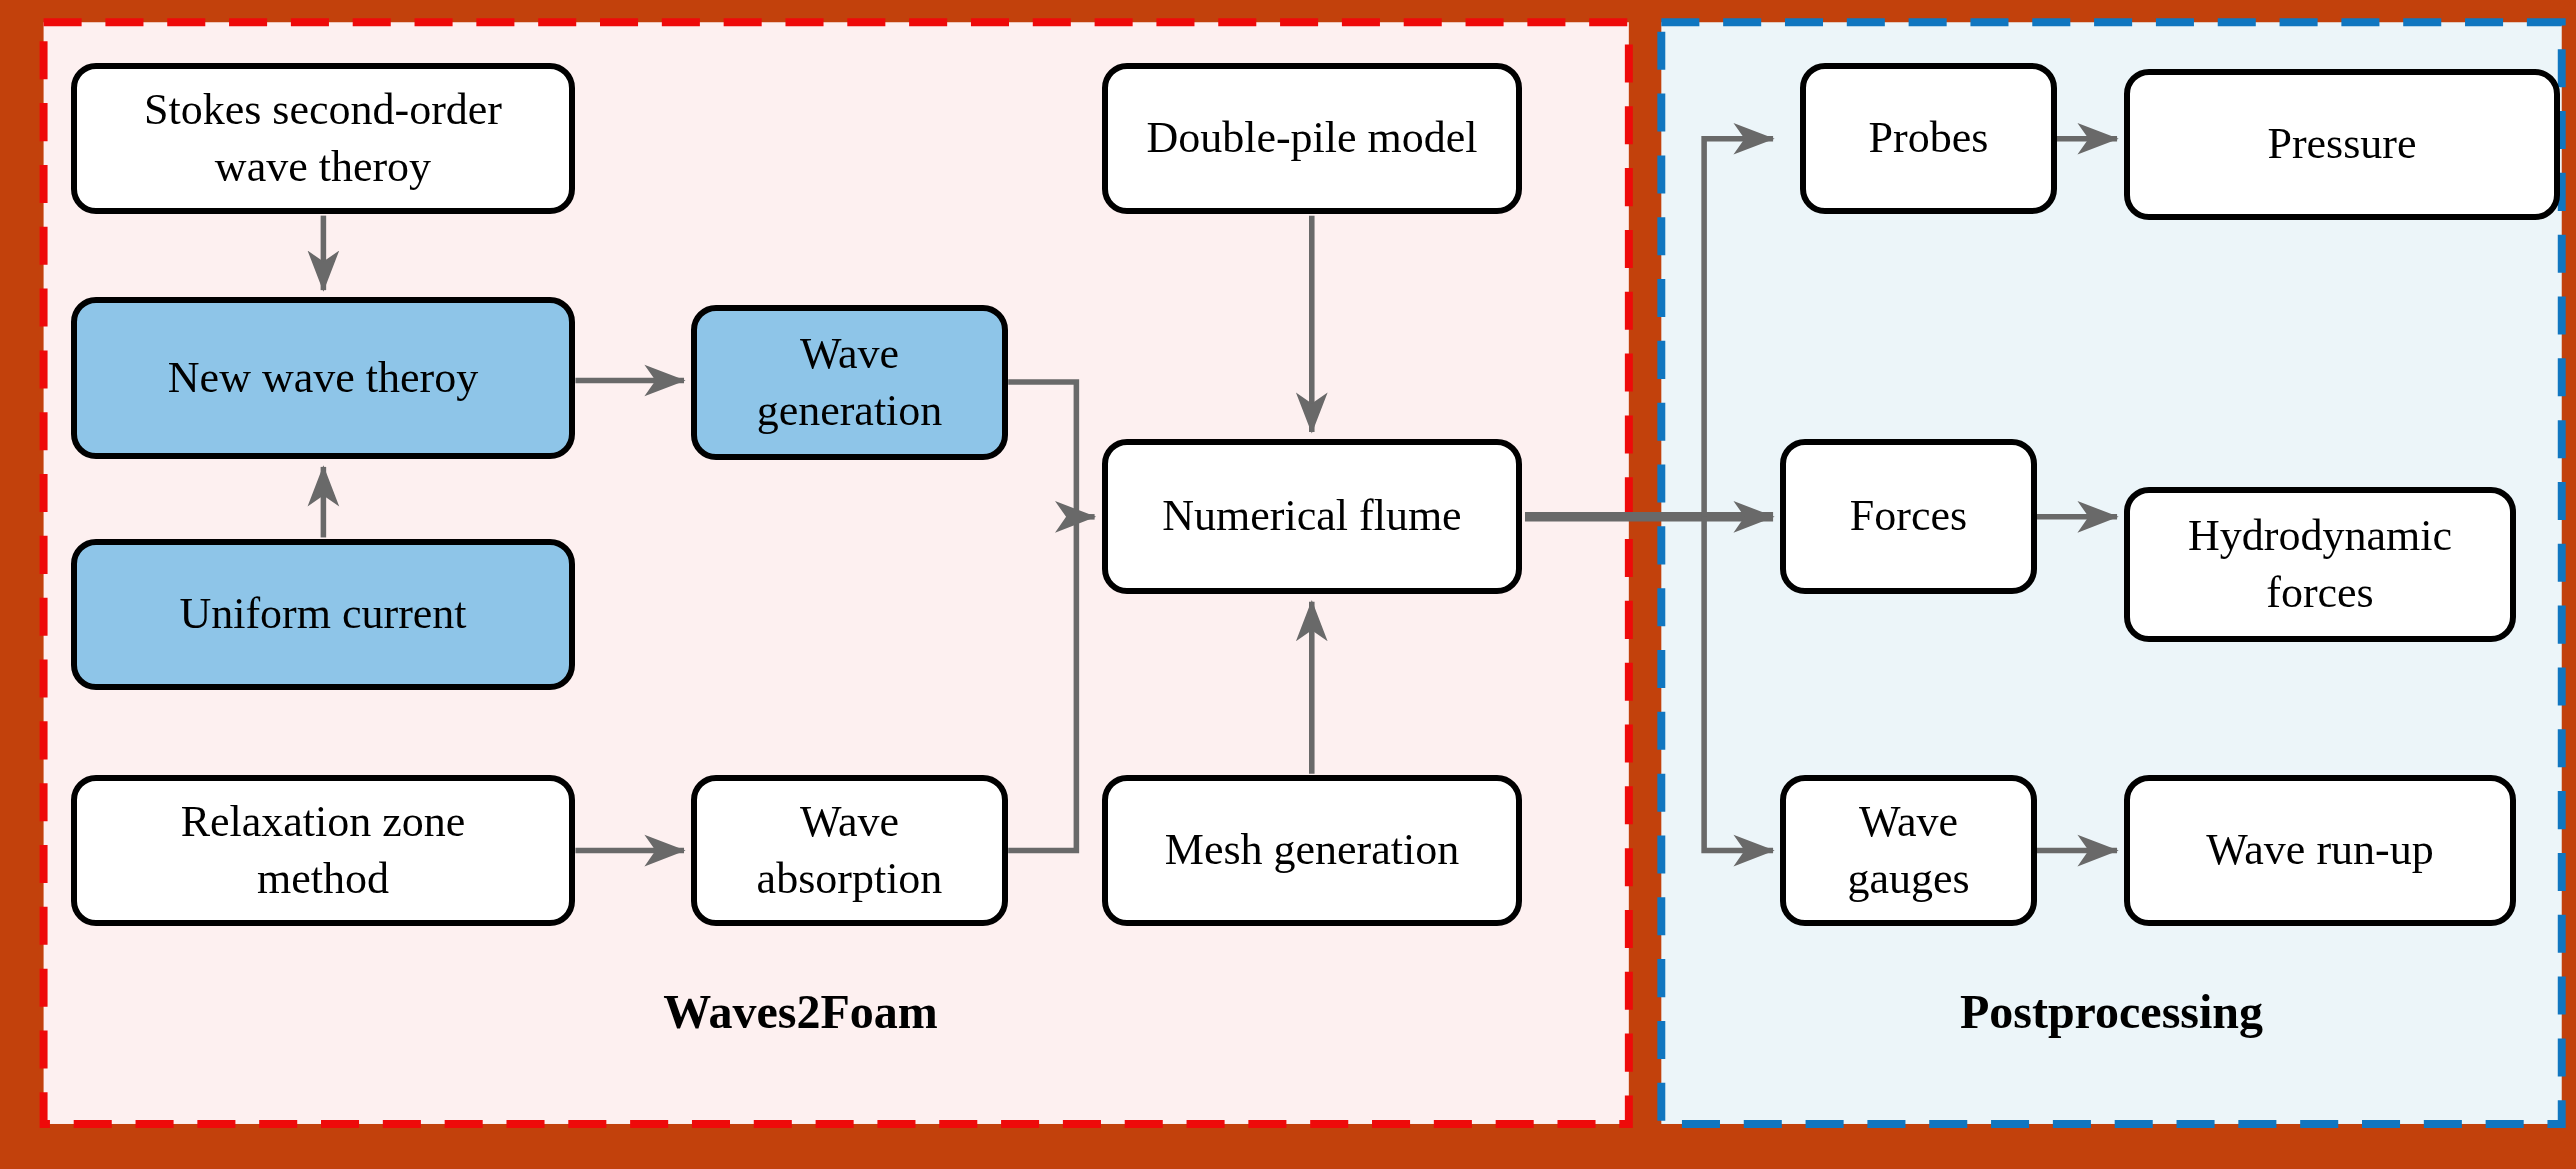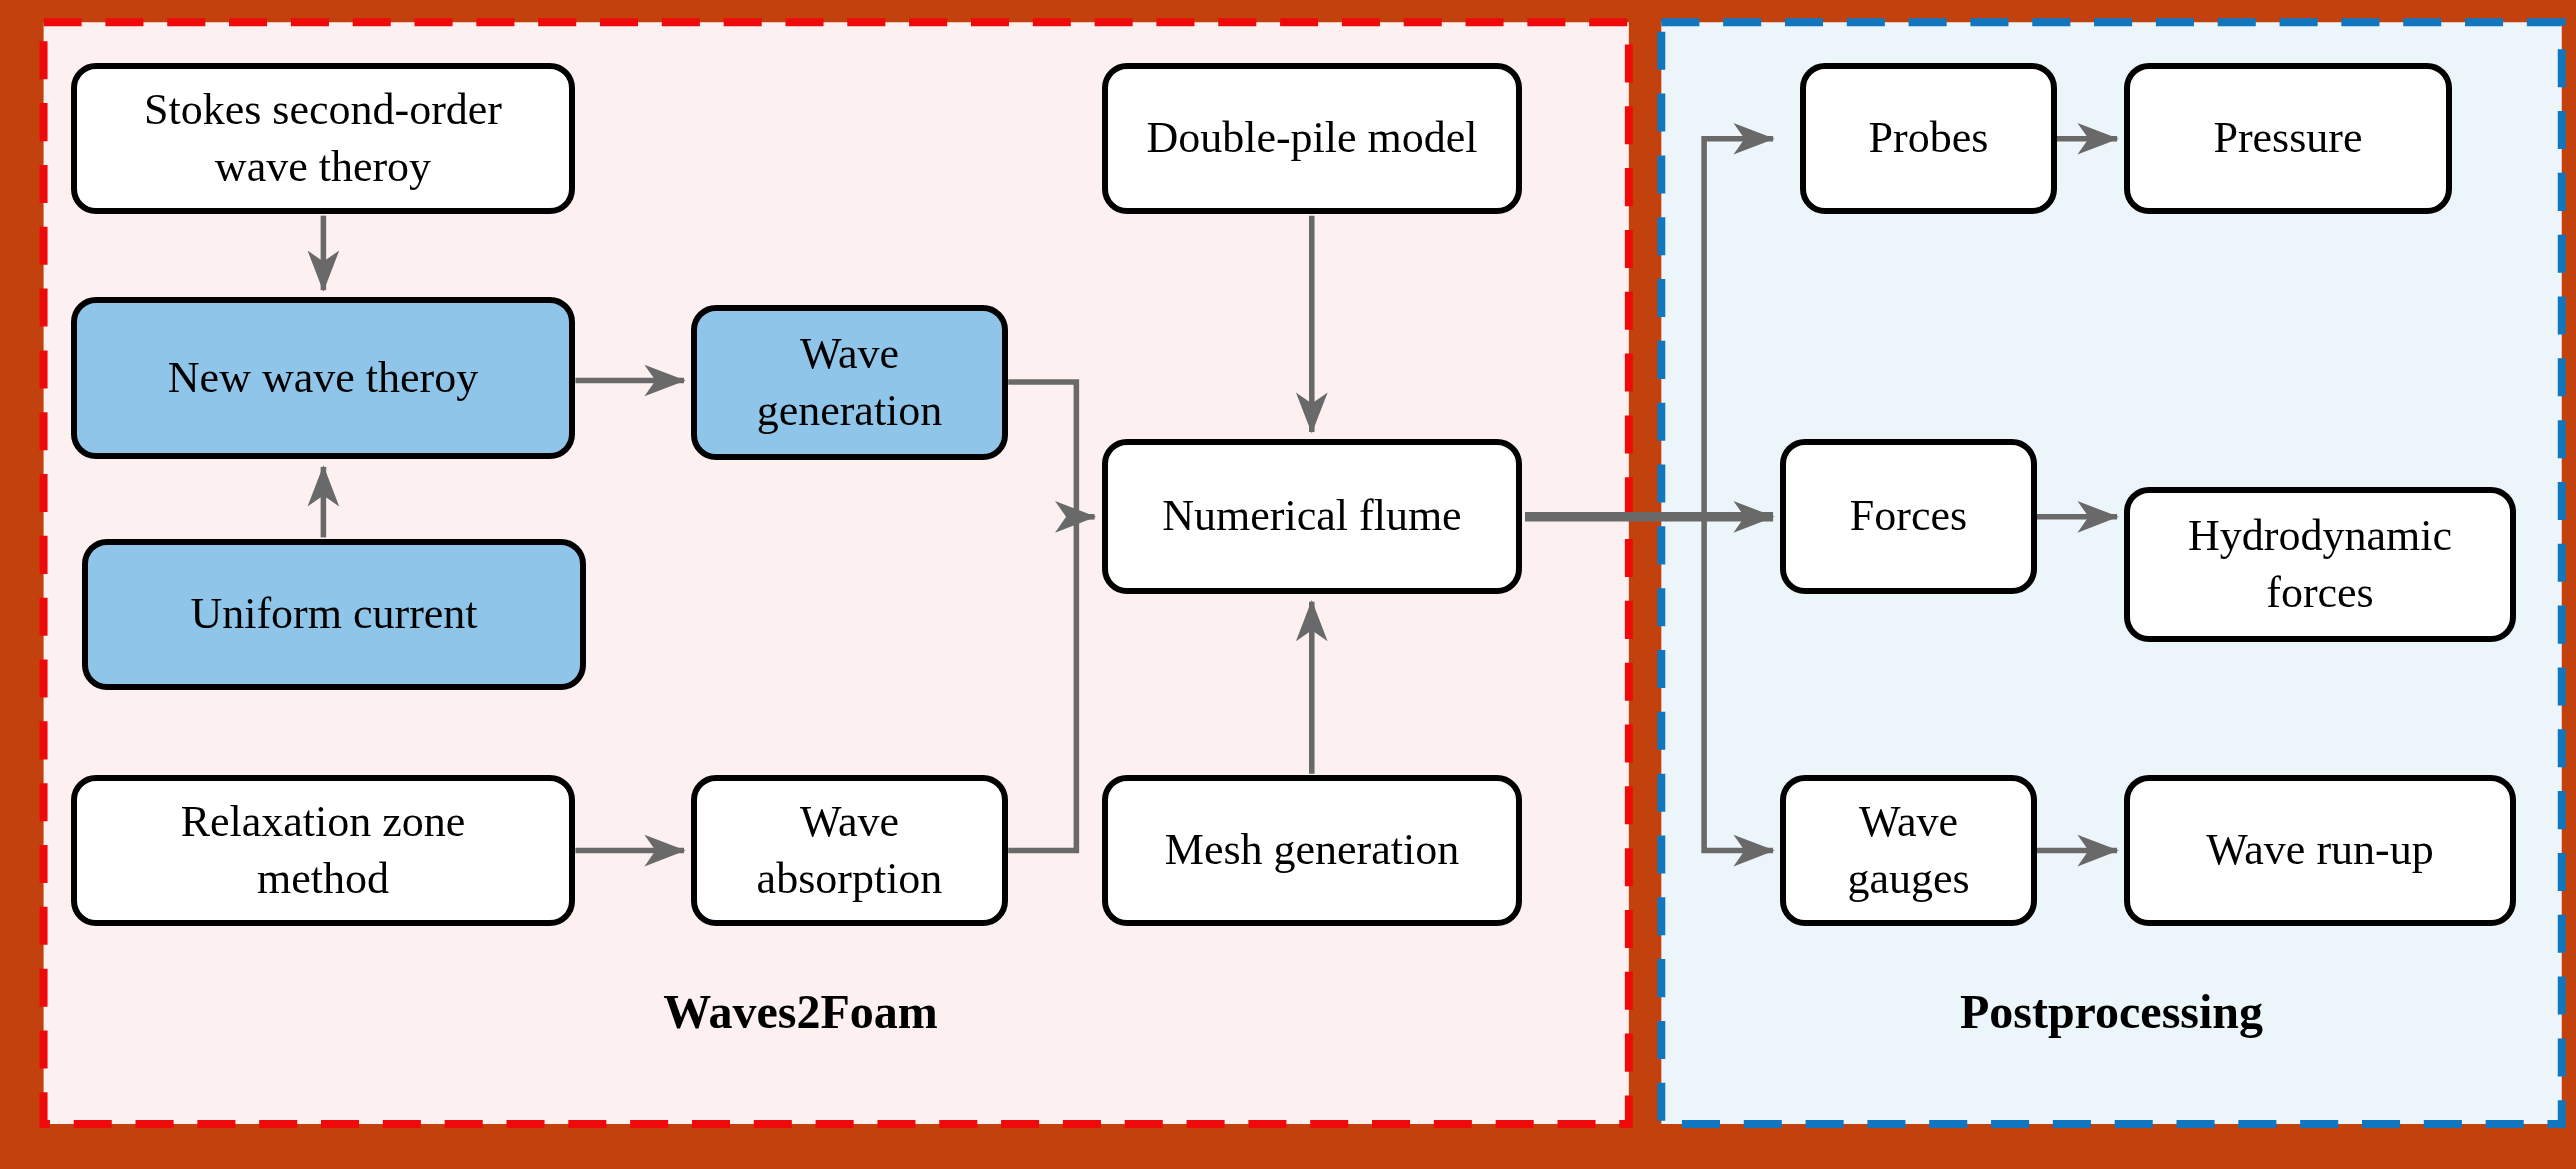--- a/index.html
+++ b/index.html
@@ -14,31 +14,31 @@
   #wires{position:absolute;left:0;top:0;width:2576px;height:1170px;z-index:0;}
   .node{position:absolute;box-sizing:border-box;border:6.3px solid var(--ink);border-radius:25px;
         background:#ffffff;display:flex;align-items:center;justify-content:center;text-align:center;
         font-size:44px;line-height:1.28;color:var(--ink);white-space:pre-line;z-index:2;}
   .node.highlight{background:var(--hl);}
   .group-label{position:absolute;z-index:2;font-weight:bold;font-size:48px;color:var(--ink);
                text-align:center;white-space:nowrap;}
   
   #n-stokes{left:71px;top:63px;width:504px;height:151px;}
   #n-new-wave{left:71px;top:297px;width:504px;height:162px;text-align:right;}
-  #n-uniform{left:82px;top:539px;width:504px;height:151px;}
+  #n-uniform{left:71px;top:539px;width:504px;height:151px;}
   #n-relaxation{left:71px;top:775px;width:504px;height:151px;}
   #n-wave-generation{left:691px;top:305px;width:317px;height:155px;}
   #n-wave-absorption{left:691px;top:775px;width:317px;height:151px;}
   #n-double-pile{left:1102px;top:63px;width:420px;height:151px;}
   #n-numerical-flume{left:1102px;top:439px;width:420px;height:155px;}
   #n-mesh-generation{left:1102px;top:775px;width:420px;height:151px;text-align:center;}
   #n-probes{left:1780px;top:63px;width:257px;height:151px;margin-left:20px;}
   #n-forces{left:1780px;top:439px;width:257px;height:155px;}
   #n-wave-gauges{left:1780px;top:775px;width:257px;height:151px;}
-  #n-pressure{left:2124px;top:63px;width:328px;height:151px;}
+  #n-pressure{left:2124px;top:69px;width:436px;height:151px;}
   #n-hydrodynamic{left:2124px;top:439px;width:392px;height:155px;margin-top:48px;}
   #n-wave-runup{left:2124px;top:775px;width:392px;height:151px;}
   #lbl-waves2foam{left:444px;top:984px;width:713px;}
   #lbl-postprocessing{left:1755px;top:984px;width:713px;}
   .edge{stroke:var(--arrow);stroke-width:7;fill:none;}
   .edge.thick{stroke-width:12;}
 </style>
 </head>
 <body>
 

